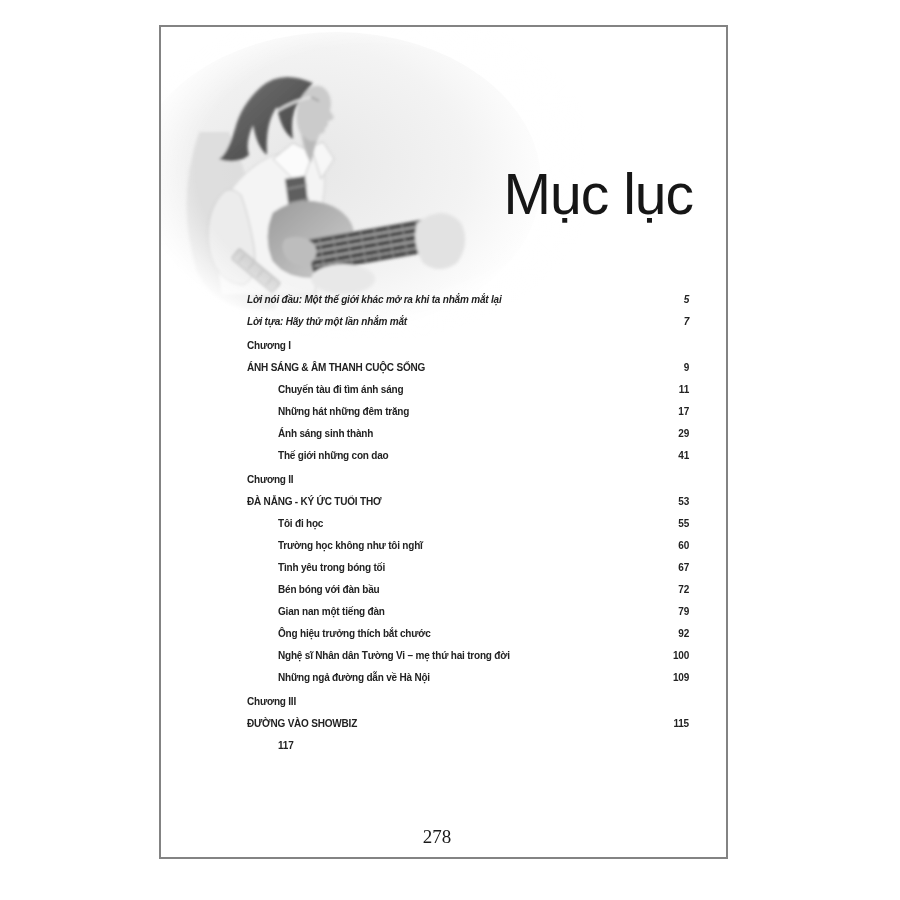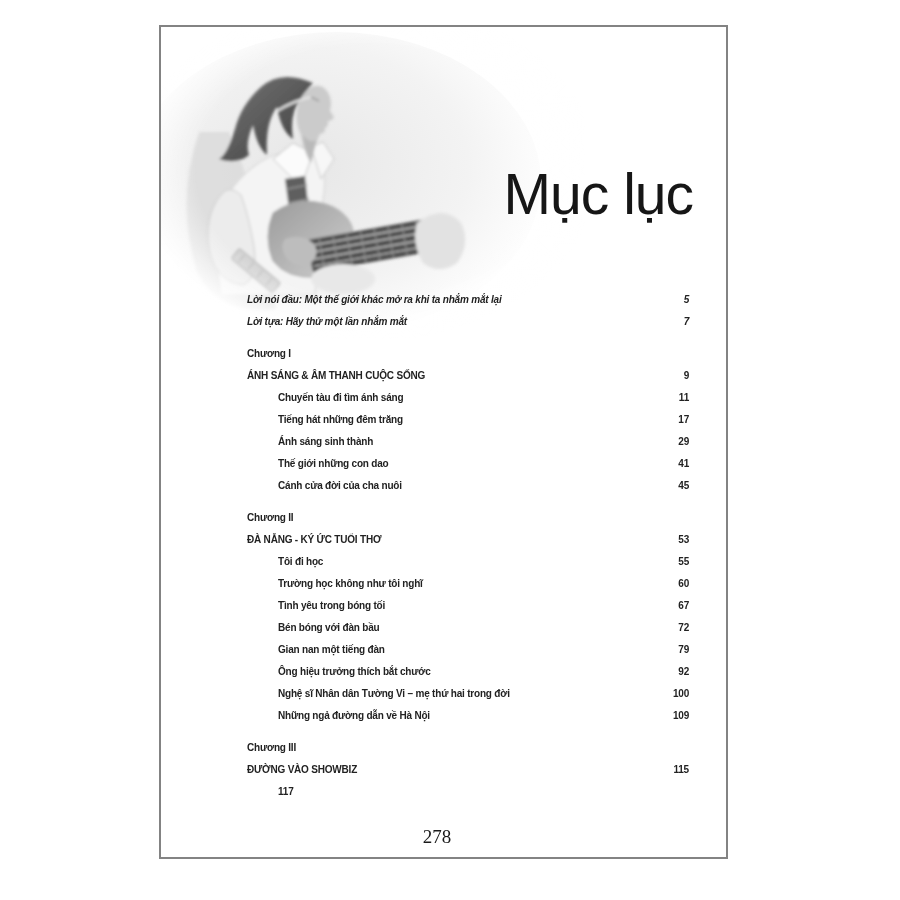--- a/index.html
+++ b/index.html
@@ -21,21 +21,21 @@
   .toc{position:absolute;left:0;top:262px;width:100%;box-sizing:border-box;
        padding:0 37px 0 86px;}
 
   .row{display:flex;justify-content:space-between;align-items:baseline;
        font-size:10px;line-height:22px;font-weight:bold;color:#222222;
        letter-spacing:-0.2px;}
   .row .lbl{white-space:nowrap;padding-right:12px;}
   .row .pg{flex:none;}
   .row.italic{font-style:italic;}
   .row.item{padding-left:31px;}
-  .group{margin-top:10px;}
+  .group{margin-top:2px;}
 
   .folio{position:absolute;left:0;right:13px;bottom:9px;text-align:center;
          font-family:"Liberation Serif","DejaVu Serif",serif;
          font-size:19px;color:#1a1a1a;}
 </style>
 </head>
 <body>
 
 <div class="canvas">
   <div class="book-page">
@@ -139,34 +139,30 @@
           </div>
           <div class="row chapter-title">
             <span class="lbl">ÁNH SÁNG &amp; ÂM THANH CUỘC SỐNG</span>
             <span class="pg">9</span>
           </div>
           <div class="row item">
             <span class="lbl">Chuyến tàu đi tìm ánh sáng</span>
             <span class="pg">11</span>
           </div>
           <div class="row item">
-            <span class="lbl">Tiếng hát những đêm trăng</span>
+            <span class="lbl">Những hát những đêm trăng</span>
             <span class="pg">17</span>
           </div>
           <div class="row item">
             <span class="lbl">Ánh sáng sinh thành</span>
             <span class="pg">29</span>
           </div>
           <div class="row item">
             <span class="lbl">Thế giới những con dao</span>
             <span class="pg">41</span>
-          </div>
-          <div class="row item">
-            <span class="lbl">Cánh cửa đời của cha nuôi</span>
-            <span class="pg">45</span>
           </div>
         </div>
         <div class="group">
           <div class="row chapter-label">
             <span class="lbl">Chương II</span>
           </div>
           <div class="row chapter-title">
             <span class="lbl">ĐÀ NẴNG - KÝ ỨC TUỔI THƠ</span>
             <span class="pg">53</span>
           </div>

